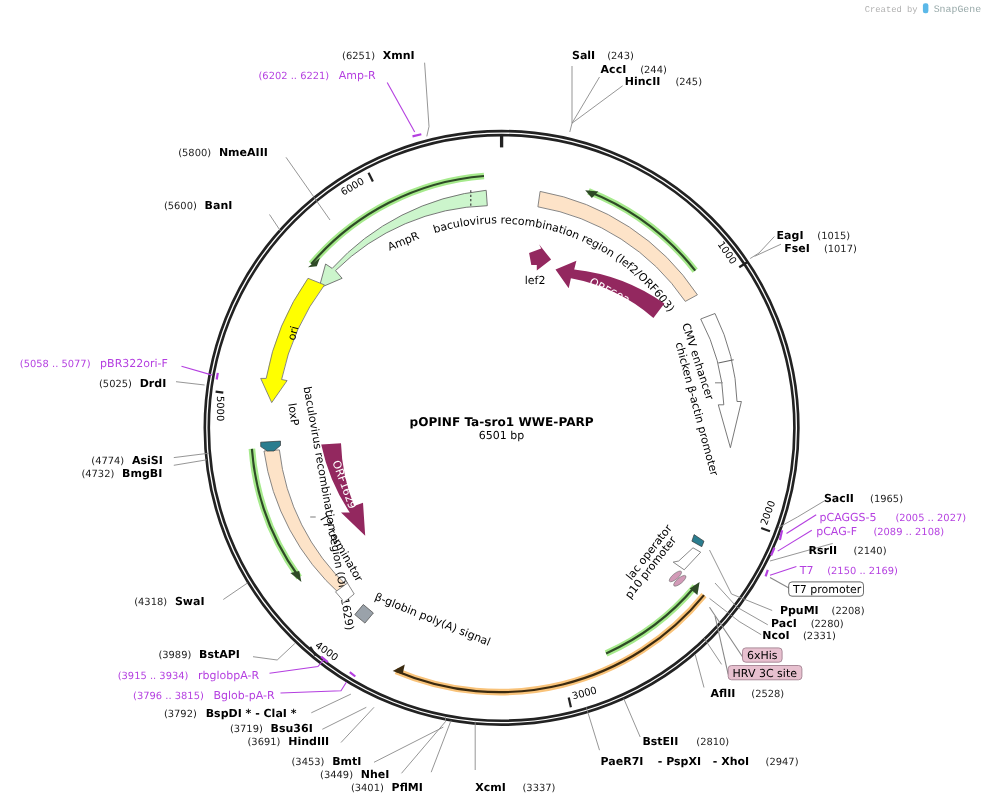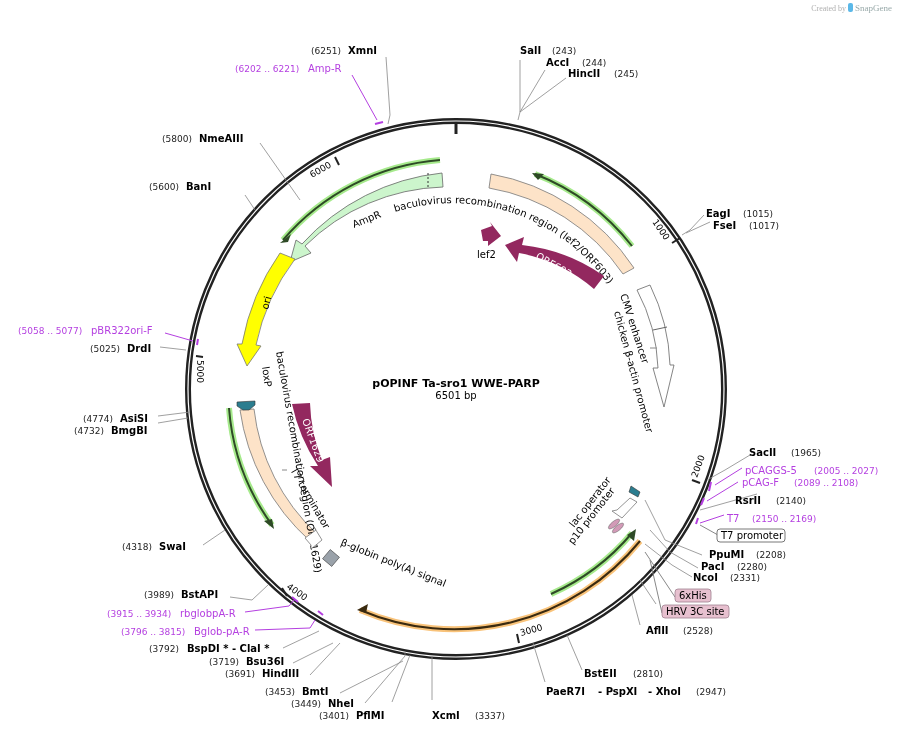--- a/index.html
+++ b/index.html
@@ -1,18 +1,18 @@
 <!DOCTYPE html>
 <html><head>
 <meta charset="utf-8">
 <style>
   html,body{margin:0;padding:0;background:#fff;}
   body{width:900px;height:732px;position:relative;overflow:hidden;font-family:"DejaVu Sans","Liberation Sans",sans-serif;}
   svg{position:absolute;left:0;top:0;}
-  .credit{position:absolute;right:8px;top:3px;font-size:8px;color:#b0b0b0;font-family:Liberation Serif, serif;}
+  .credit{position:absolute;right:8px;top:3px;font-size:8px;color:#b0b0b0;font-family:Liberation Mono, monospace;}
   .credit .brand{font-size:9px;color:#9aa;}
   .enz{font-size:10px;font-weight:bold;fill:#000;}
   .pos{font-size:9px;fill:#222;}
   .primer{font-size:10px;fill:#b43fe0;}
   .primerpos{font-size:9px;fill:#b43fe0;}
   .lbl{font-size:10px;fill:#000;}
   .tick{font-size:9px;fill:#000;}
   .title{font-size:11px;font-weight:bold;fill:#000;}
   .sub{font-size:10px;fill:#000;}
   .featbox{font-size:10px;fill:#000;}

